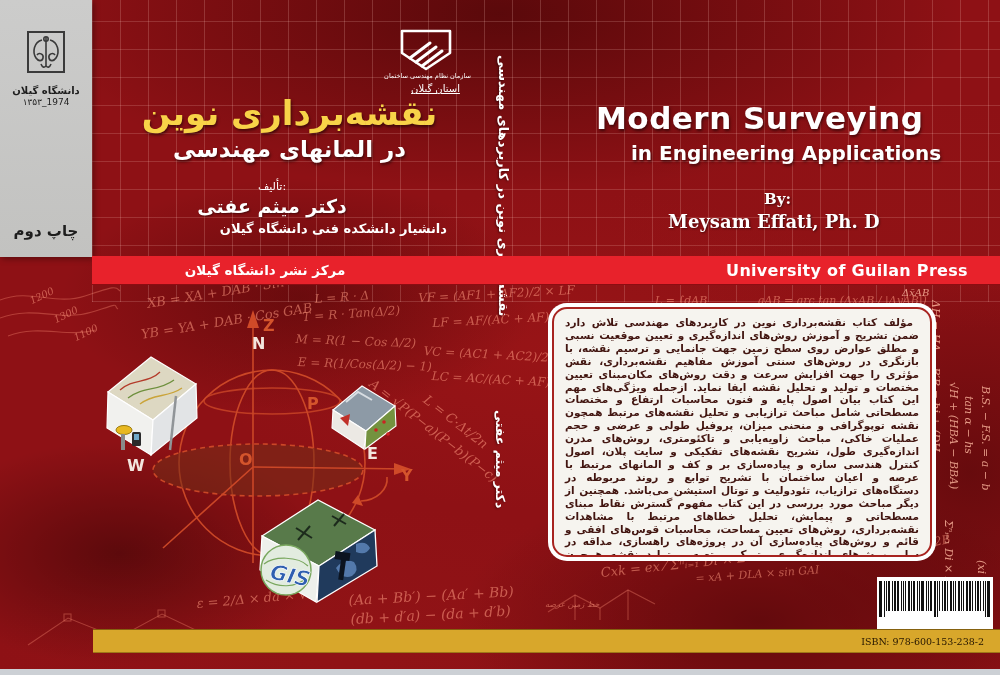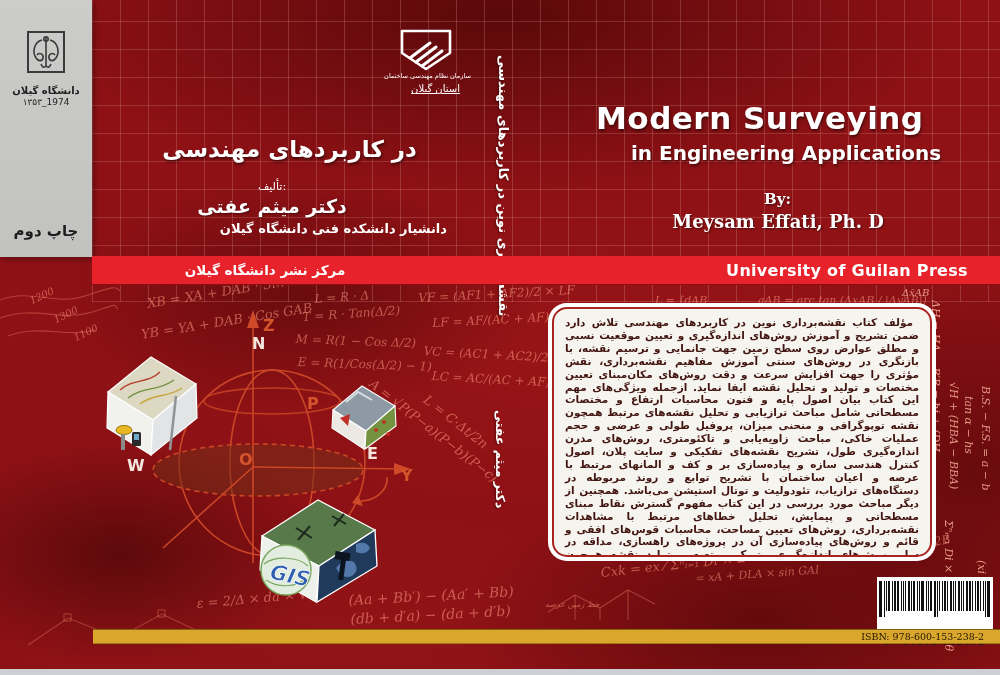--- a/index.html
+++ b/index.html
@@ -60,38 +60,38 @@
     text-shadow:1px 1px 2px rgba(0,0,0,.4);white-space:nowrap;}
   .spine-title{left:511px;top:55px;width:180px;font-size:13px;}
   .spine-author{left:508px;top:410px;width:92px;font-size:12.5px;}
   
   .en-title{position:absolute;left:596px;top:100px;color:#fff;font-size:31px;font-weight:bold;
     text-shadow:1px 2px 3px rgba(0,0,0,.5);letter-spacing:.5px;}
   .en-subtitle{position:absolute;left:631px;top:141px;color:#fff;font-size:20px;font-weight:bold;
     text-shadow:1px 2px 3px rgba(0,0,0,.5);}
   .en-by{position:absolute;left:690px;top:190px;width:175px;text-align:center;color:#fff;
     font-family:"DejaVu Serif",serif;font-weight:bold;font-size:15px;text-shadow:1px 1px 2px rgba(0,0,0,.5);}
-  .en-author{position:absolute;left:668px;top:211px;width:220px;text-align:center;color:#fff;
+  .en-author{position:absolute;left:668px;top:211px;width:220px;color:#fff;
     font-family:"DejaVu Serif",serif;font-weight:bold;font-size:18px;text-shadow:1px 1px 2px rgba(0,0,0,.5);}
   
   .summary-box{position:absolute;left:552px;top:307px;width:380px;height:250px;box-sizing:border-box;
     background:#f6f4ef;border:2px solid #a82420;border-radius:15px;box-shadow:0 0 0 4px #ffffff;
     padding:7px 11px;overflow:hidden;}
   .summary-box p{margin:0;direction:rtl;text-align:justify;color:#421510;
     font-size:10.5px;font-weight:bold;line-height:12.9px;text-indent:6px;}
   
   .barcode{position:absolute;left:877px;top:577px;width:116px;height:52px;background:#fff;
     display:flex;flex-direction:column;align-items:center;justify-content:flex-start;padding-top:4px;box-sizing:border-box;}
   .bars{display:flex;align-items:flex-start;height:36px;}
   .bar{flex:0 0 auto;background:#111;height:30px;}
   .bar.guard{height:36px;}
   .gap{flex:0 0 auto;height:1px;}
   .barcode .num{font-size:11px;color:#111;letter-spacing:1.6px;margin-top:18px;direction:ltr;font-family:Liberation Serif, serif;}
   
-  .gold{position:absolute;left:93px;top:629px;width:907px;height:15px;background:#d8a72b;
+  .gold{position:absolute;left:93px;top:629px;width:907px;height:24px;background:#d8a72b;
     border-top:1px solid rgba(90,60,0,.65);border-bottom:1px solid rgba(90,60,0,.45);
     display:flex;align-items:center;justify-content:flex-end;padding-right:16px;box-sizing:border-box;}
   .gold .isbn{font-family:"DejaVu Serif",serif;font-size:9.5px;color:#241500;direction:ltr;}
   .bottom-strip{position:absolute;left:0;top:669px;width:1000px;height:6px;background:#ccd0d5;}
   svg text{font-family:"DejaVu Sans",sans-serif;}
 </style>
 </head>
 <body>
 
 <div class="cover">
@@ -246,21 +246,22 @@
       <line x1="17" y1="34" x2="37" y2="19"></line>
       <line x1="23" y1="38" x2="43" y2="23"></line>
     </g>
   </svg>
   <div class="org-name">سازمان نظام مهندسی ساختمان</div>
   <div class="org-region">استان گیلان</div>
 
   <div class="vtext spine-title">نقشه‌برداری نوین در کاربردهای مهندسی</div>
   <div class="vtext spine-author">دکتر میثم عفتی</div>
 
-  <div class="fa-subtitle">در کاربردهای مهندسی</div>
+  <div class="fa-title">نقشه‌برداری نوین</div>
+  <div class="fa-subtitle">در المانهای مهندسی</div>
   <div class="fa-byline">تألیف:</div>
   <div class="fa-author">دکتر میثم عفتی</div>
   <div class="fa-affil">دانشیار دانشکده فنی دانشگاه گیلان</div>
 
   <div class="en-title">Modern Surveying</div>
   <div class="en-subtitle">in Engineering Applications</div>
   <div class="en-by">By:</div>
   <div class="en-author">Meysam Effati, Ph. D</div>
 
   <div class="band">

